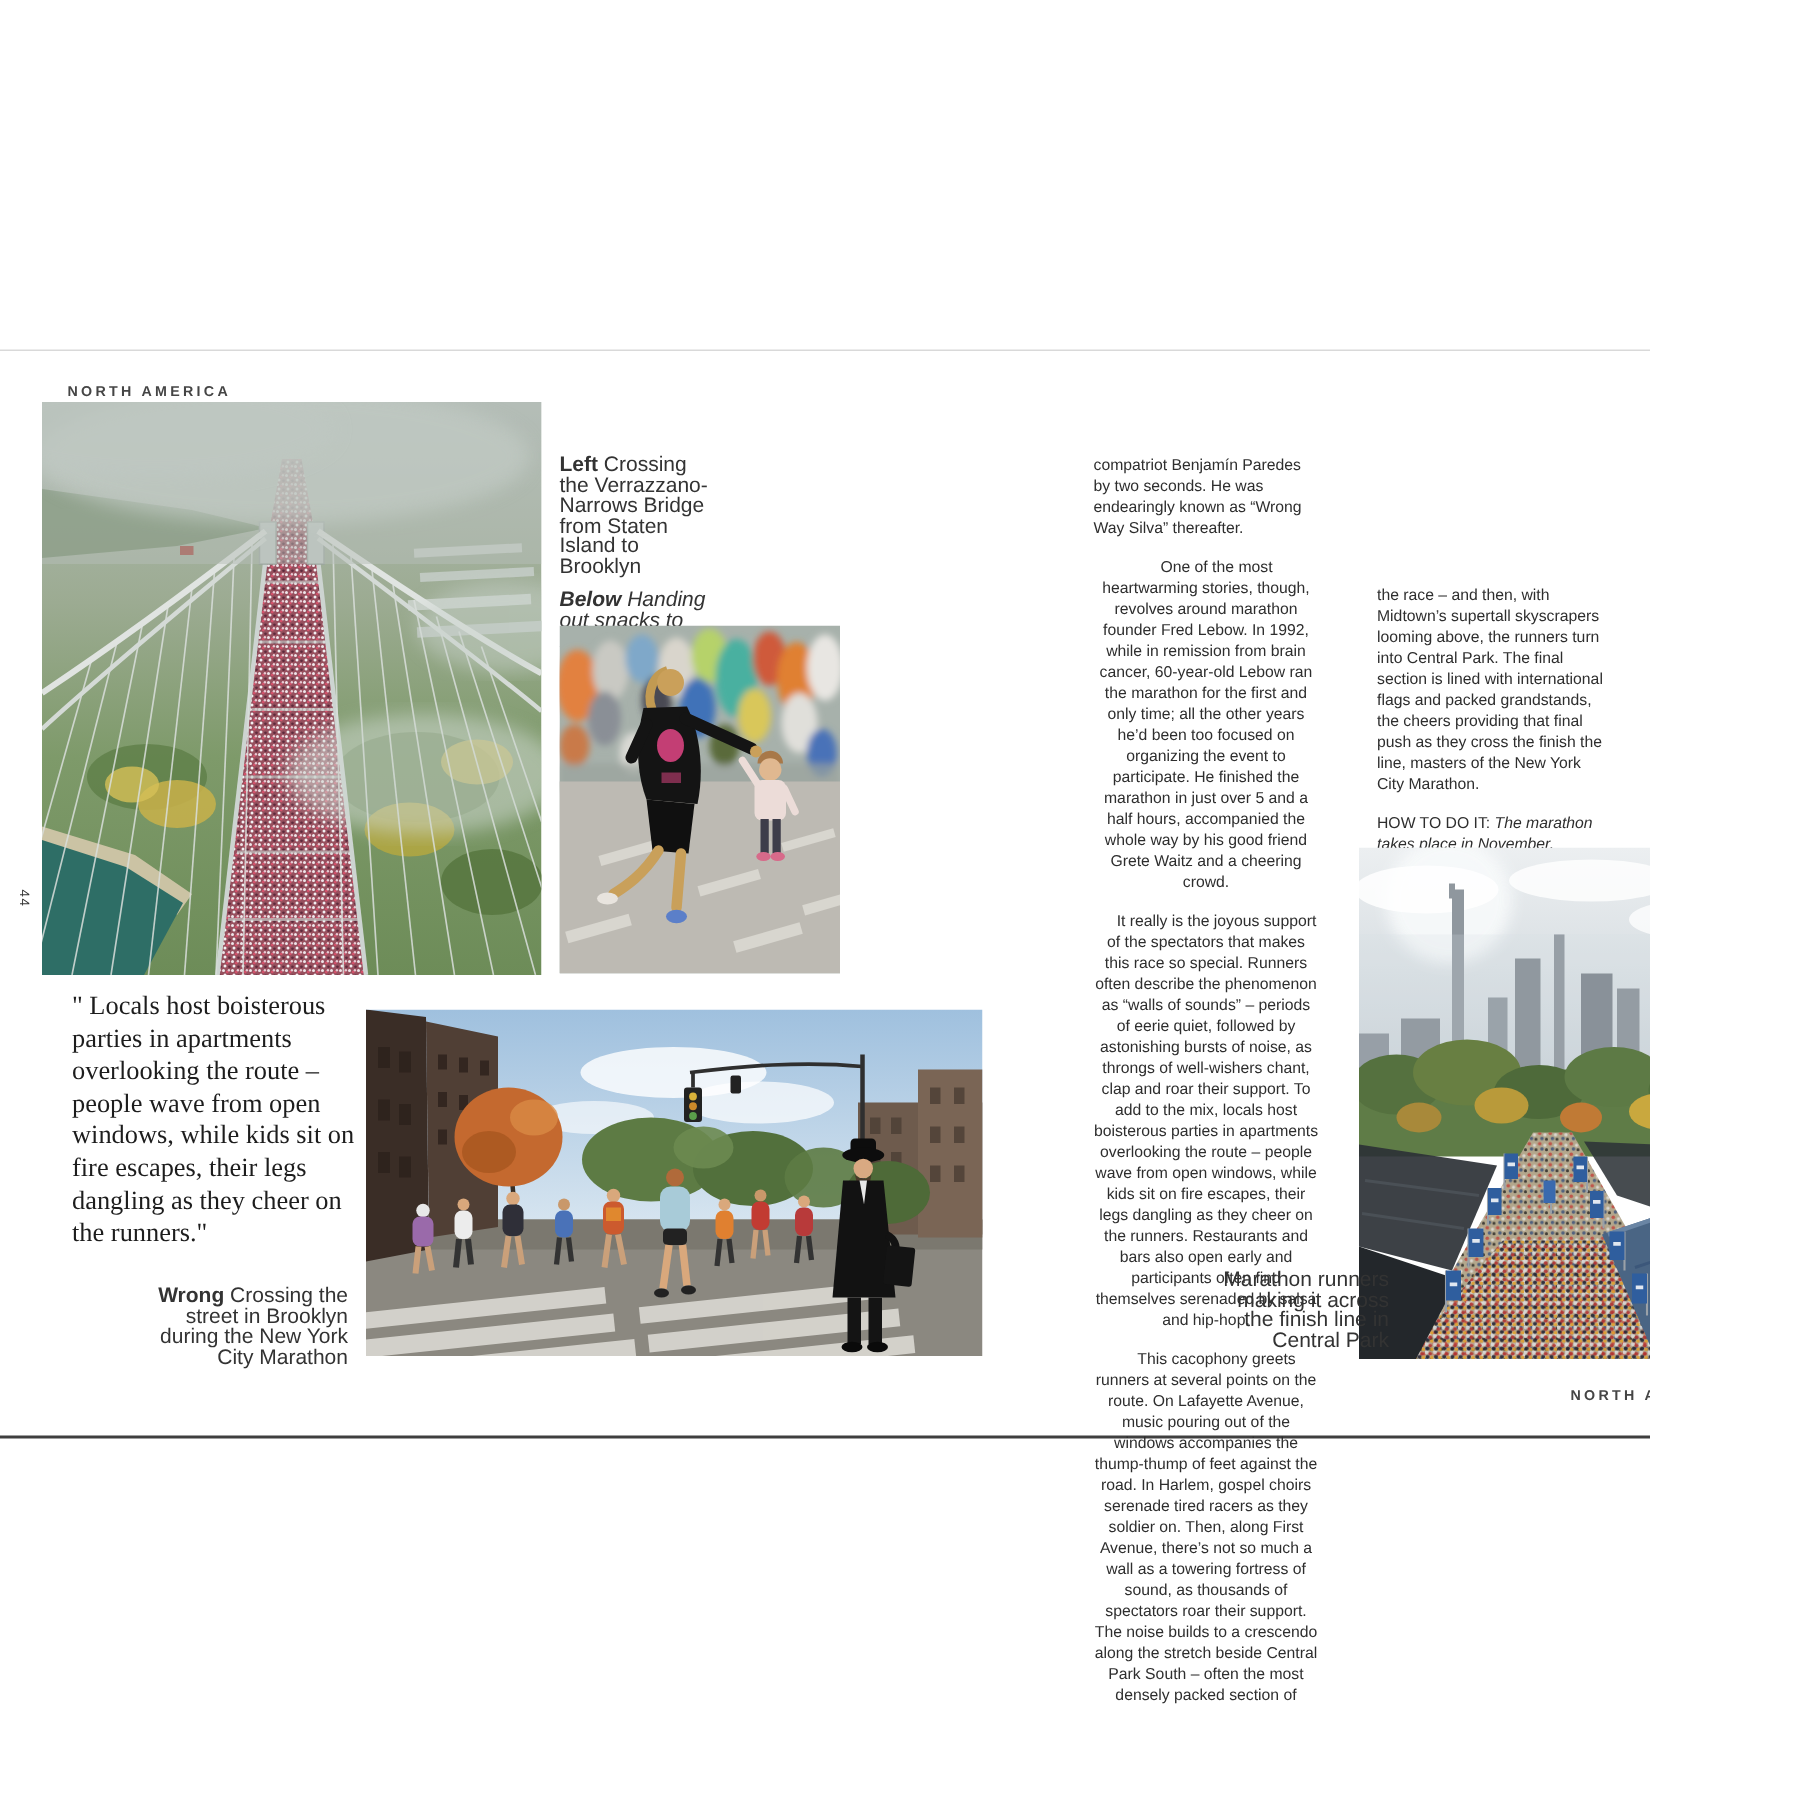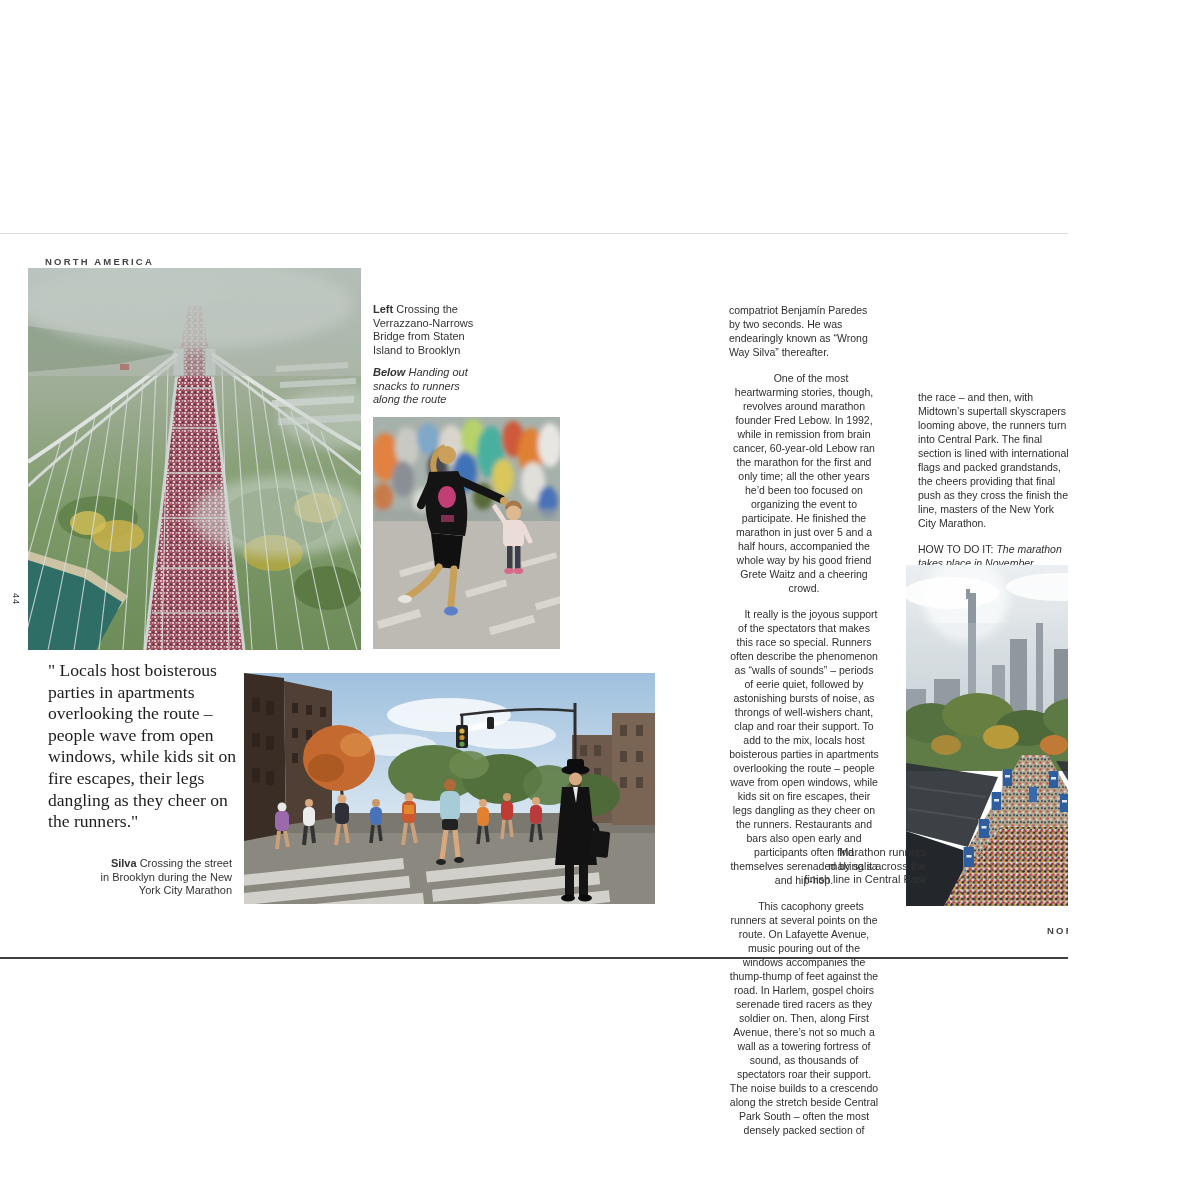--- a/index.html
+++ b/index.html
@@ -1,24 +1,24 @@
 <!DOCTYPE html>
 <html><head>
 <meta charset="utf-8">
 <style>
   html,body{margin:0;padding:0;background:#ffffff;}
   .canvas{position:relative;width:1068px;height:1200px;background:#ffffff;overflow:hidden;
-          font-family:"Liberation Sans",sans-serif;color:#2b2b2b;}
+          font-family:"Liberation Sans",sans-serif;color:#2b2b2b;padding-left:32px;}
   .abs{position:absolute;}
   .edge{position:absolute;left:0;width:1200px;}
   .edge-top{top:233px;height:1px;background:#d9d9d9;}
   .edge-bottom{top:957px;height:2px;background:#3f3f3f;}
   .kicker{font-size:9.5px;font-weight:bold;letter-spacing:2.2px;color:#454545;}
   .folio{font-size:9px;letter-spacing:1px;color:#333;transform:rotate(90deg);transform-origin:center;}
-  .caption{font-size:11px;line-height:13.5px;color:#333;}
+  .caption{font-size:14px;line-height:13.5px;color:#333;}
   .caption .lead{font-weight:bold;}
   .caption + .caption{margin-top:9px;font-style:italic;}
   .caption-right{text-align:right;}
   .pullquote{font-family:"Liberation Serif","DejaVu Serif",serif;font-size:17.6px;line-height:21.6px;color:#1d1d1d;}
   .bodycol{font-size:10.5px;line-height:14px;color:#2e2e2e;}
   .bodycol p{margin:12px;}
   .bodycol p.indent{text-indent:14px;text-align:center;}
   .howto{margin-top:14px;}
   .howto-label{font-weight:normal;}
   .howto-text{font-style:italic;}
@@ -192,21 +192,21 @@
       <rect x="134" y="129" width="5.5" height="23" fill="#3d3d4a"></rect>
       <rect x="142" y="129" width="5.5" height="23" fill="#3d3d4a"></rect>
       <ellipse cx="136" cy="154" rx="4.8" ry="3" fill="#d76a8a"></ellipse>
       <ellipse cx="145.5" cy="154" rx="4.8" ry="3" fill="#d76a8a"></ellipse>
     </g>
   </svg>
 
   <div class="abs pullquote" style="left:48px;top:660px;width:198px;">" Locals host boisterous parties in apartments overlooking the route – people wave from open windows, while kids sit on fire escapes, their legs dangling as they cheer on the runners."</div>
 
   <div class="abs caption caption-right" style="left:100px;top:857px;width:132px;">
-    <span class="lead">Silva</span>
+    <span class="lead">Wrong</span>
     <span>Crossing the street in Brooklyn during the New York City Marathon</span>
   </div>
 
   <svg class="abs photo" style="left:244px;top:673px;" width="411" height="231" viewBox="0 0 411 231">
     <defs>
       <linearGradient id="skyGrad" x1="0" y1="0" x2="0" y2="1">
         <stop offset="0" stop-color="#9fc0de"></stop>
           <stop offset="1" stop-color="#d7e5f0"></stop>
       </linearGradient>
     </defs>

